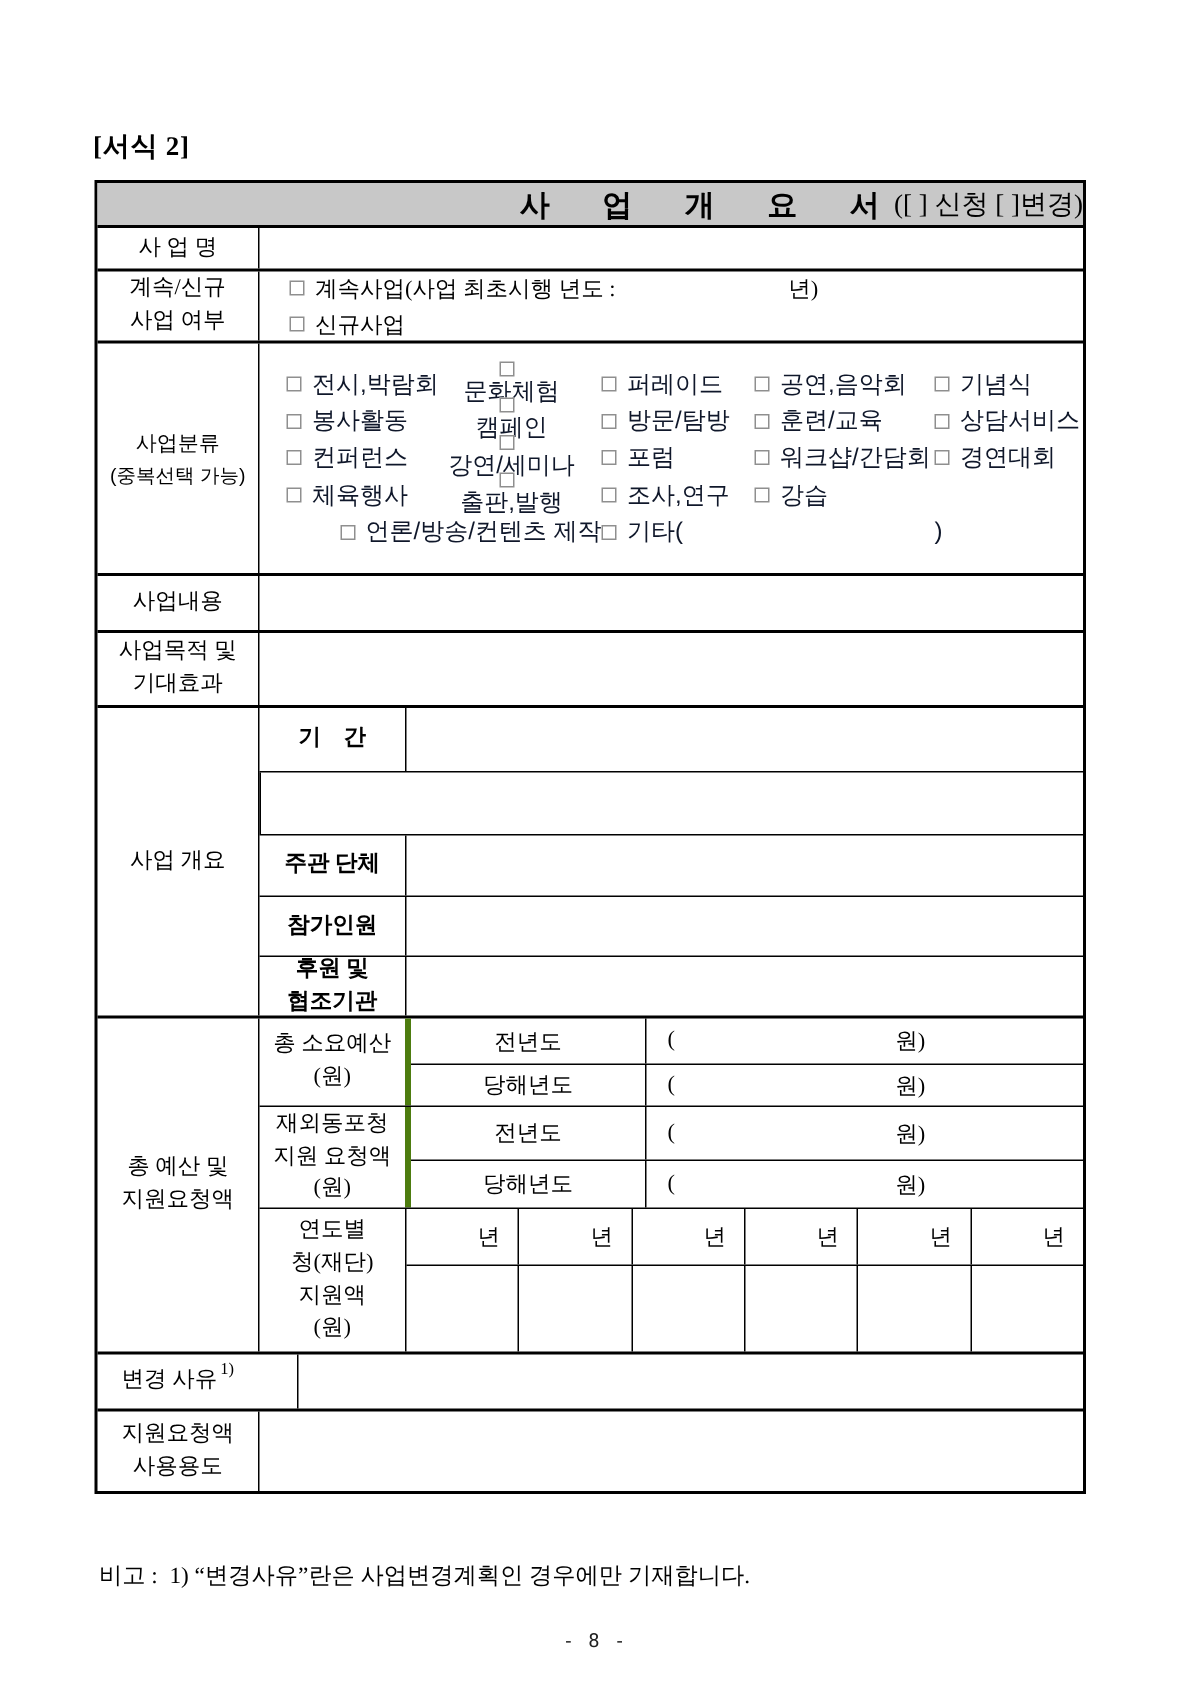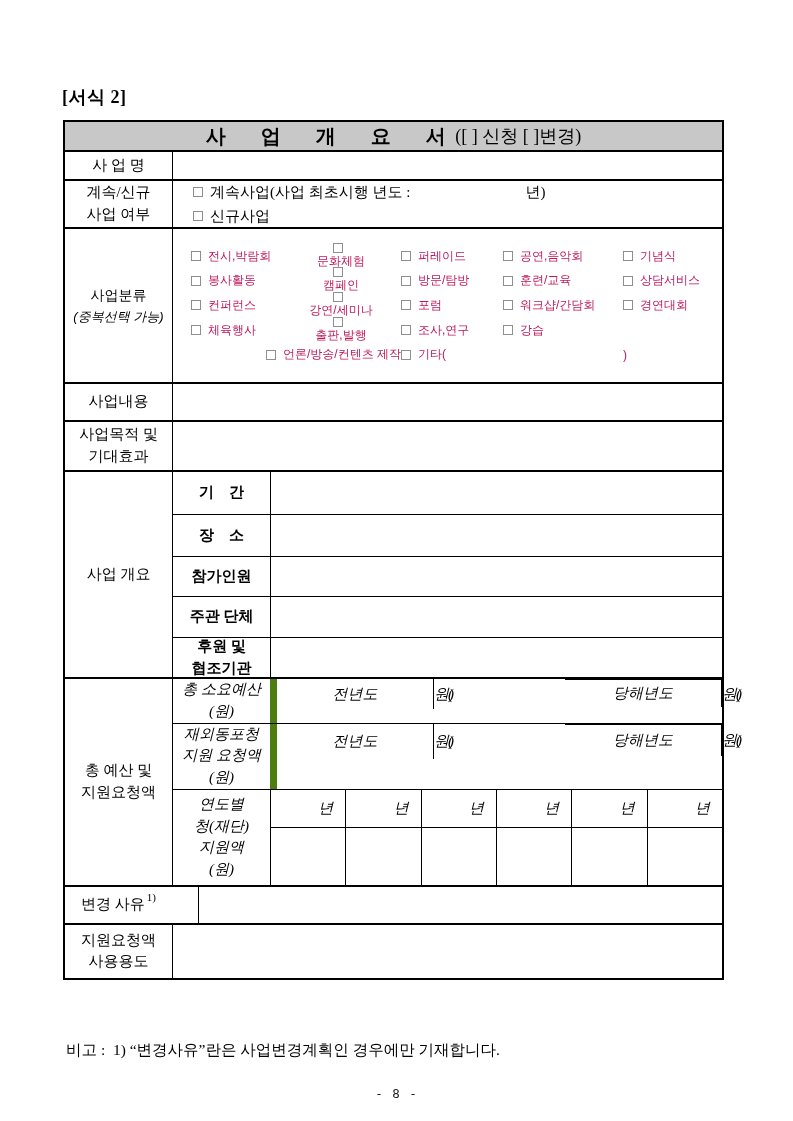--- a/index.html
+++ b/index.html
@@ -15,21 +15,21 @@
     font-size: 18px; font-weight: bold; letter-spacing: 0.5px;
   }
 
   .form-table {
     position: absolute; left: 63px; top: 120px; width: 661px;
     border: 2px solid #000; background: #fff;
     display: flex; flex-direction: column;
   }
 
   .row { display: flex; border-top: 2px solid #000; }
-  .row.first { border-top: none; }
+  .row.first { border-top: none; justify-content: flex-end; }
 
   
   .r-title { height: 28px; background: #c8c8c8; align-items: center; justify-content: center; }
   .tmain { font-size: 20px; font-weight: bold; white-space: pre; word-spacing: 11px; letter-spacing: 1px; }
   .tsuf  { font-size: 18px; margin-left: 4px; white-space: pre; }
 
   
   .c1 { width: 107px; flex: none; display: flex; align-items: center; justify-content: center; text-align: center; font-size: 15px; line-height: 1.45; }
   .content { flex: 1; border-left: 1px solid #000; }
   .lbl span { white-space: pre; }
@@ -46,39 +46,39 @@
   
   .opts { flex: 1; border-left: 1px solid #000; display: flex; flex-direction: column; justify-content: center; gap: 5px; padding-left: 20px; font-size: 15px; }
   .opt { display: flex; align-items: center; white-space: pre; }
   .opt .gap { display: inline-block; width: 115px; }
 
   .cb { width: 10px; height: 10px; border: 1px solid #8f8f8f; background: #fff; flex: none; margin-right: 7px; }
 
   
   .sans { font-family: "Liberation Sans", sans-serif; }
   .cat-lbl { font-size: 14px; line-height: 1.5; }
-  .cat-lbl .sub2 { font-size: 13px; font-style: italic; }
+  .cat-lbl .sub2 { font-size: 13px; }
   .cat-grid { flex: 1; border-left: 1px solid #000; display: flex; flex-direction: column; justify-content: space-evenly; padding: 12px 6px 12px 18px; }
-  .cat-row { display: flex; align-items: center; height: 19px; font-size: 12px; color: #be185d; }
+  .cat-row { display: flex; align-items: center; height: 19px; font-size: 16px; color: #0f172a; }
   .slot { display: flex; align-items: center; flex: none; white-space: pre; }
   .w1 { width: 90px; } .w2 { width: 120px; flex-direction: column; } .w3 { width: 102px; } .w4 { width: 120px; } .w5 { flex: 1; }
   .w15 { width: 210px; justify-content: flex-end; } .w35 { width: 222px; }
 
   
   .group { display: flex; }
   .subs { flex: 1; border-left: 1px solid #000; display: flex; flex-direction: column; }
   .sub { display: flex; border-top: 1px solid #000; font-weight: bold; }
   .sub.first { border-top: none; }
   .c2 { width: 97px; flex: none; display: flex; align-items: center; justify-content: center; text-align: center; font-size: 15px; line-height: 1.45; }
   .h42 { height: 42px; } .h40 { height: 40px; } .h41 { height: 41px; }
 
   
-  .bgroup { display: flex; border-top: 1px solid #000; font-style: italic; }
+  .bgroup { display: flex; border-top: 1px solid #000; }
   .bgroup.first { border-top: none; }
-  .bsubs { flex: 1; border-left: 7px solid #4d7c0f; display: flex; flex-direction: row; justify-content: space-between; }
+  .bsubs { flex: 1; border-left: 4px solid #4d7c0f; display: flex; flex-direction: column; justify-content: space-between; }
   .bsub { display: flex; border-top: 1px solid #000; }
   .bsub.first { border-top: none; }
   .ylab { width: 156px; flex: none; display: flex; align-items: center; justify-content: center; font-size: 15px; }
   .won { flex: 1; border-left: 1px solid #000; position: relative; font-size: 15px; }
   .won .po { position: absolute; left: 14px; top: 50%; transform: translateY(-50%); }
   .won .pw { position: absolute; left: 57%; top: 50%; transform: translateY(-50%); }
   .h30 { height: 30px; } .h28 { height: 28px; } .h35 { height: 35px; } .h32 { height: 32px; }
 
   .ywrap { flex: 1; border-left: 1px solid #000; display: flex; flex-direction: column; }
   .yrow { display: flex; }
@@ -186,34 +186,31 @@
         <span>사업 개요</span>
       </div>
     <div class="subs">
       <div class="sub first h42">
         <div class="c2 lbl">
             <span>기    간</span>
           </div>
         <div class="content"></div>
       </div>
       <div class="sub h42">
-        <div class="c2 lbl">
-            <span>장    소</span>
+        <div class="content"></div>
+      </div>
+      <div class="sub h41">
+        <div class="c2 lbl">
+            <span>주관 단체</span>
           </div>
         <div class="content"></div>
       </div>
       <div class="sub h40">
         <div class="c2 lbl">
             <span>참가인원</span>
-          </div>
-        <div class="content"></div>
-      </div>
-      <div class="sub h41">
-        <div class="c2 lbl">
-            <span>주관 단체</span>
           </div>
         <div class="content"></div>
       </div>
       <div class="sub h40">
         <div class="c2 lbl">
           <div><span>후원 및</span><br><span>협조기관</span></div>
         </div>
         <div class="content"></div>
       </div>
     </div>

